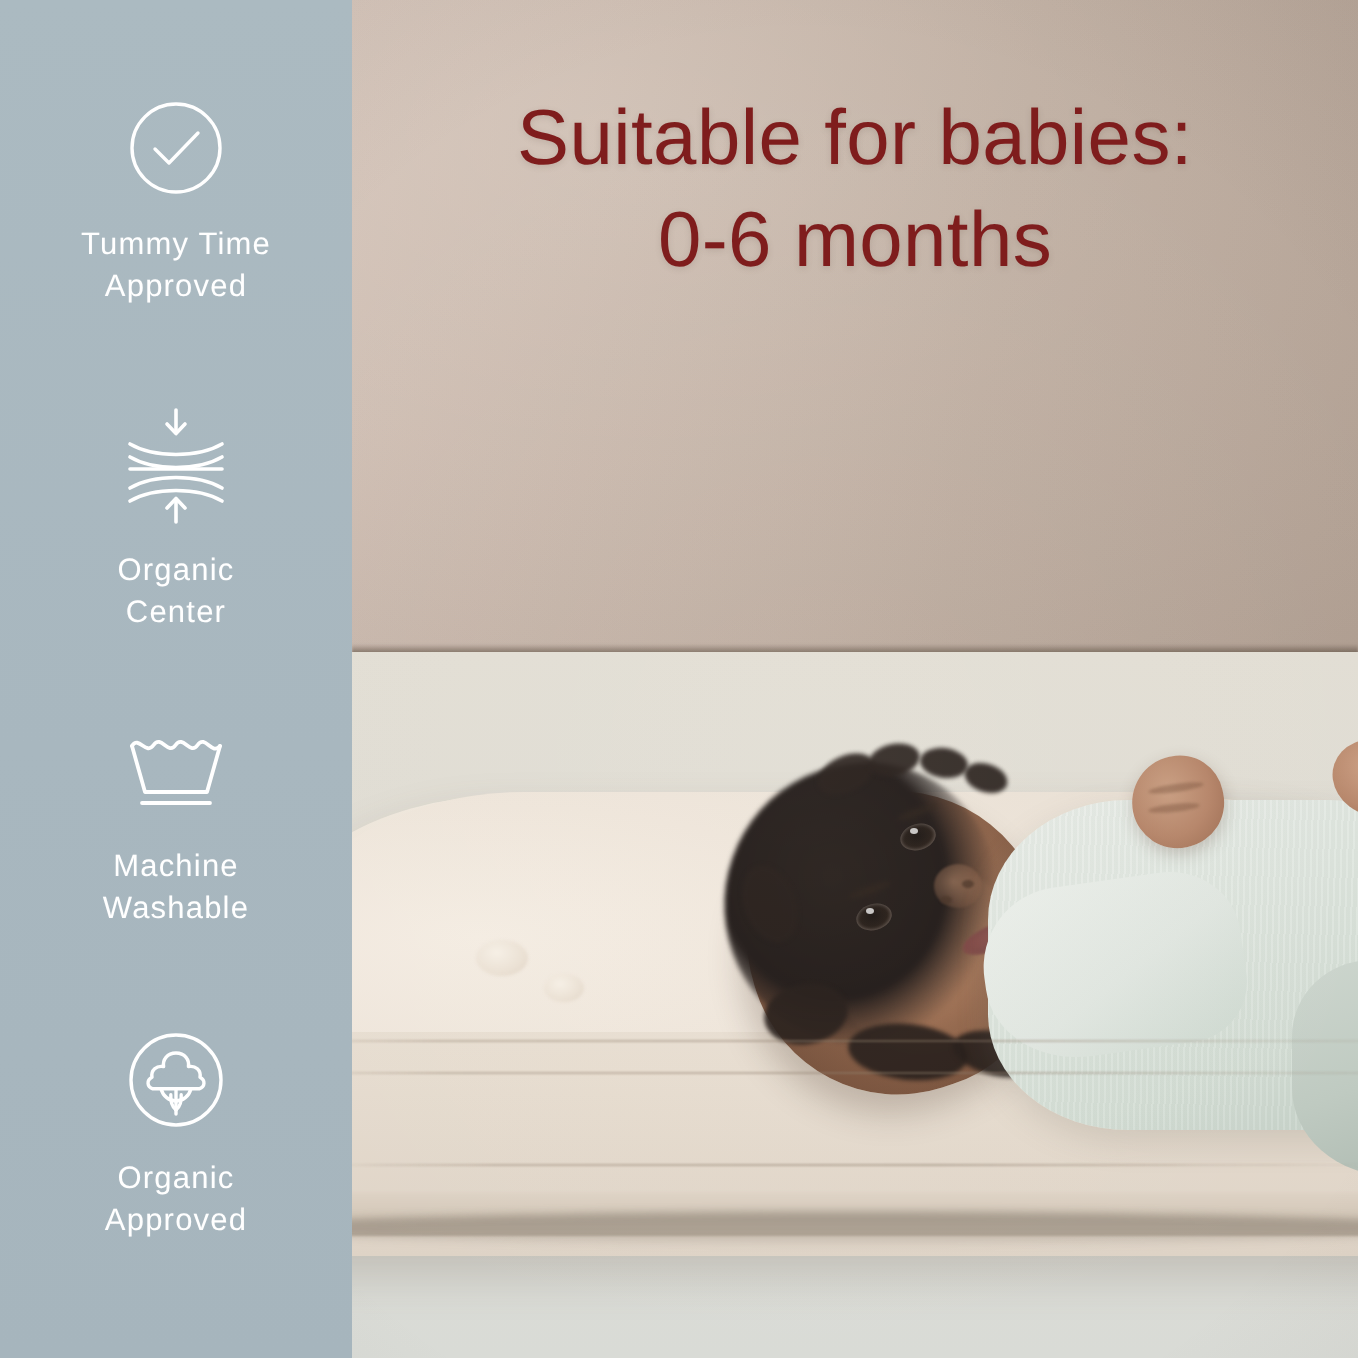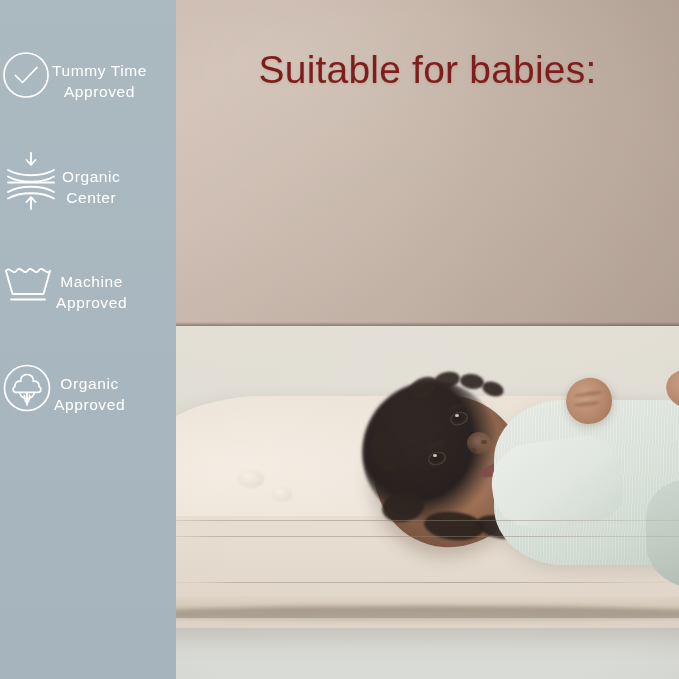--- a/index.html
+++ b/index.html
@@ -28,20 +28,21 @@
     display: flex;
     flex-direction: column;
     justify-content: flex-start;
     align-items: center;
     padding-top: 40px;
     z-index: 6;
   }
   .feature {
     width: 100%;
     display: flex;
+    flex-direction: column;
     align-items: center;
     text-align: center;
   }
   .feature-icon {
     display: block;
     line-height: 0;
   }
   .feature-label {
     color: #ffffff;
     font-size: 15.5px;
@@ -392,20 +393,21 @@
     <div class="mattress-seam seam-b"></div>
     <div class="mattress-bottom-edge"></div>
     <div class="mattress-seam seam-c"></div>
     <div class="mattress-shadow"></div>
 
     <div class="photo-grade"></div>
   </div>
 
   <div id="headline">
     <span class="hl-line">Suitable for babies:</span>
+    <span class="hl-line">0-6 months</span>
   </div>
 
   <div id="sidebar">
 
     <div class="feature" style="margin-top:8px;">
       <span class="feature-icon">
         <svg width="52" height="52" viewBox="0 0 52 52" fill="none" stroke="#ffffff" stroke-width="1.7" stroke-linecap="round" stroke-linejoin="round">
           <circle cx="26" cy="26" r="22"></circle>
           <path d="M15.5 26.5 L22.5 33.5 L37 18.5"></path>
         </svg>
@@ -434,21 +436,21 @@
 
     <div class="feature" style="margin-top:48px;">
       <span class="feature-icon">
         <svg width="56" height="46" viewBox="0 0 56 46" fill="none" stroke="#ffffff" stroke-width="1.9" stroke-linecap="round" stroke-linejoin="round">
           <path d="M6 8 C9.5 2.5, 13 13, 16.8 7.5 C20.6 2, 24 13, 27.8 7.5 C31.6 2, 35 13, 38.8 7.5 C42.6 2, 46 13, 50 8"></path>
           <path d="M6 8 L12.5 31 L43.5 31 L50 8"></path>
           <path d="M11 36.5 L45 36.5"></path>
         </svg>
       </span>
       <div class="feature-label">Machine
-Approved</div>
+Washable</div>
     </div>
 
     <div class="feature" style="margin-top:48px;">
       <span class="feature-icon">
         <svg width="54" height="54" viewBox="0 0 54 54" fill="none" stroke="#ffffff" stroke-width="1.7" stroke-linecap="round" stroke-linejoin="round">
           <circle cx="27" cy="27" r="22.5"></circle>
           <path d="M27 13.5 C31.5 13.5, 33.8 17, 33.2 20.3 C36.8 19.6, 39.6 22.2, 39 25.6 C41.8 27, 41.6 30.4, 38.6 31.4 L15.4 31.4 C12.4 30.4, 12.2 27, 15 25.6 C14.4 22.2, 17.2 19.6, 20.8 20.3 C20.2 17, 22.5 13.5, 27 13.5 Z"></path>
           <path d="M27 31.5 L27 44"></path>
           <path d="M27 37.5 C23.5 37.5, 20.5 35, 19.6 31.6"></path>
           <path d="M27 37.5 C30.5 37.5, 33.5 35, 34.4 31.6"></path>

